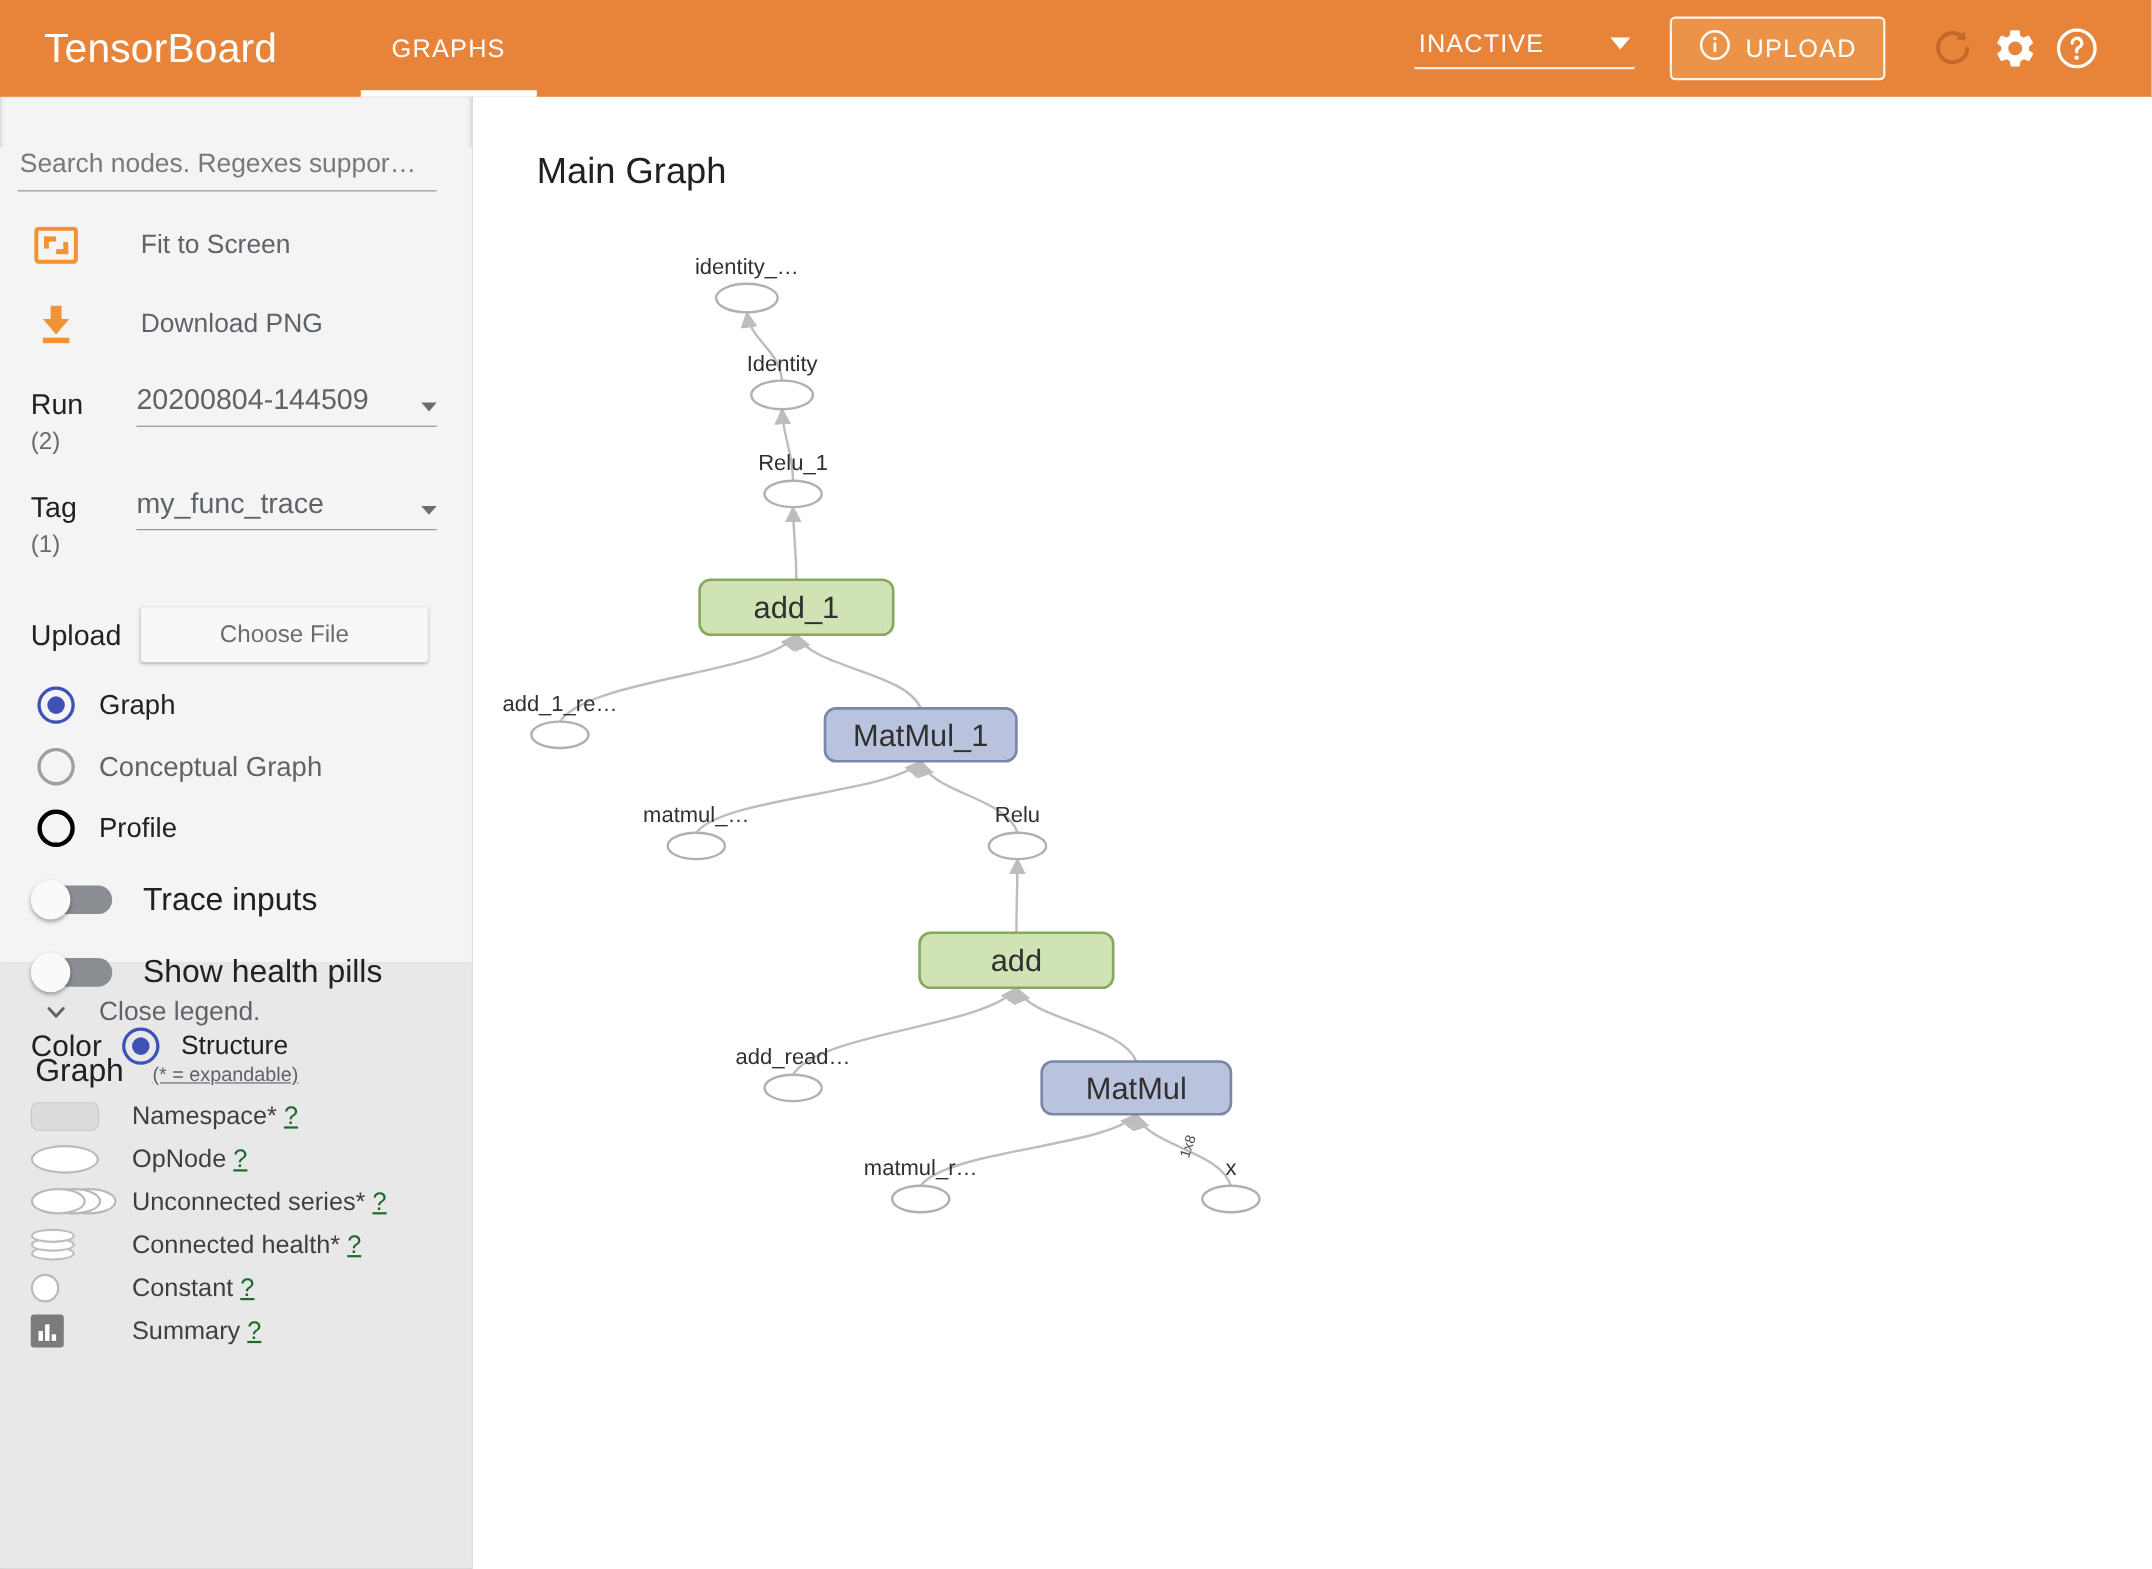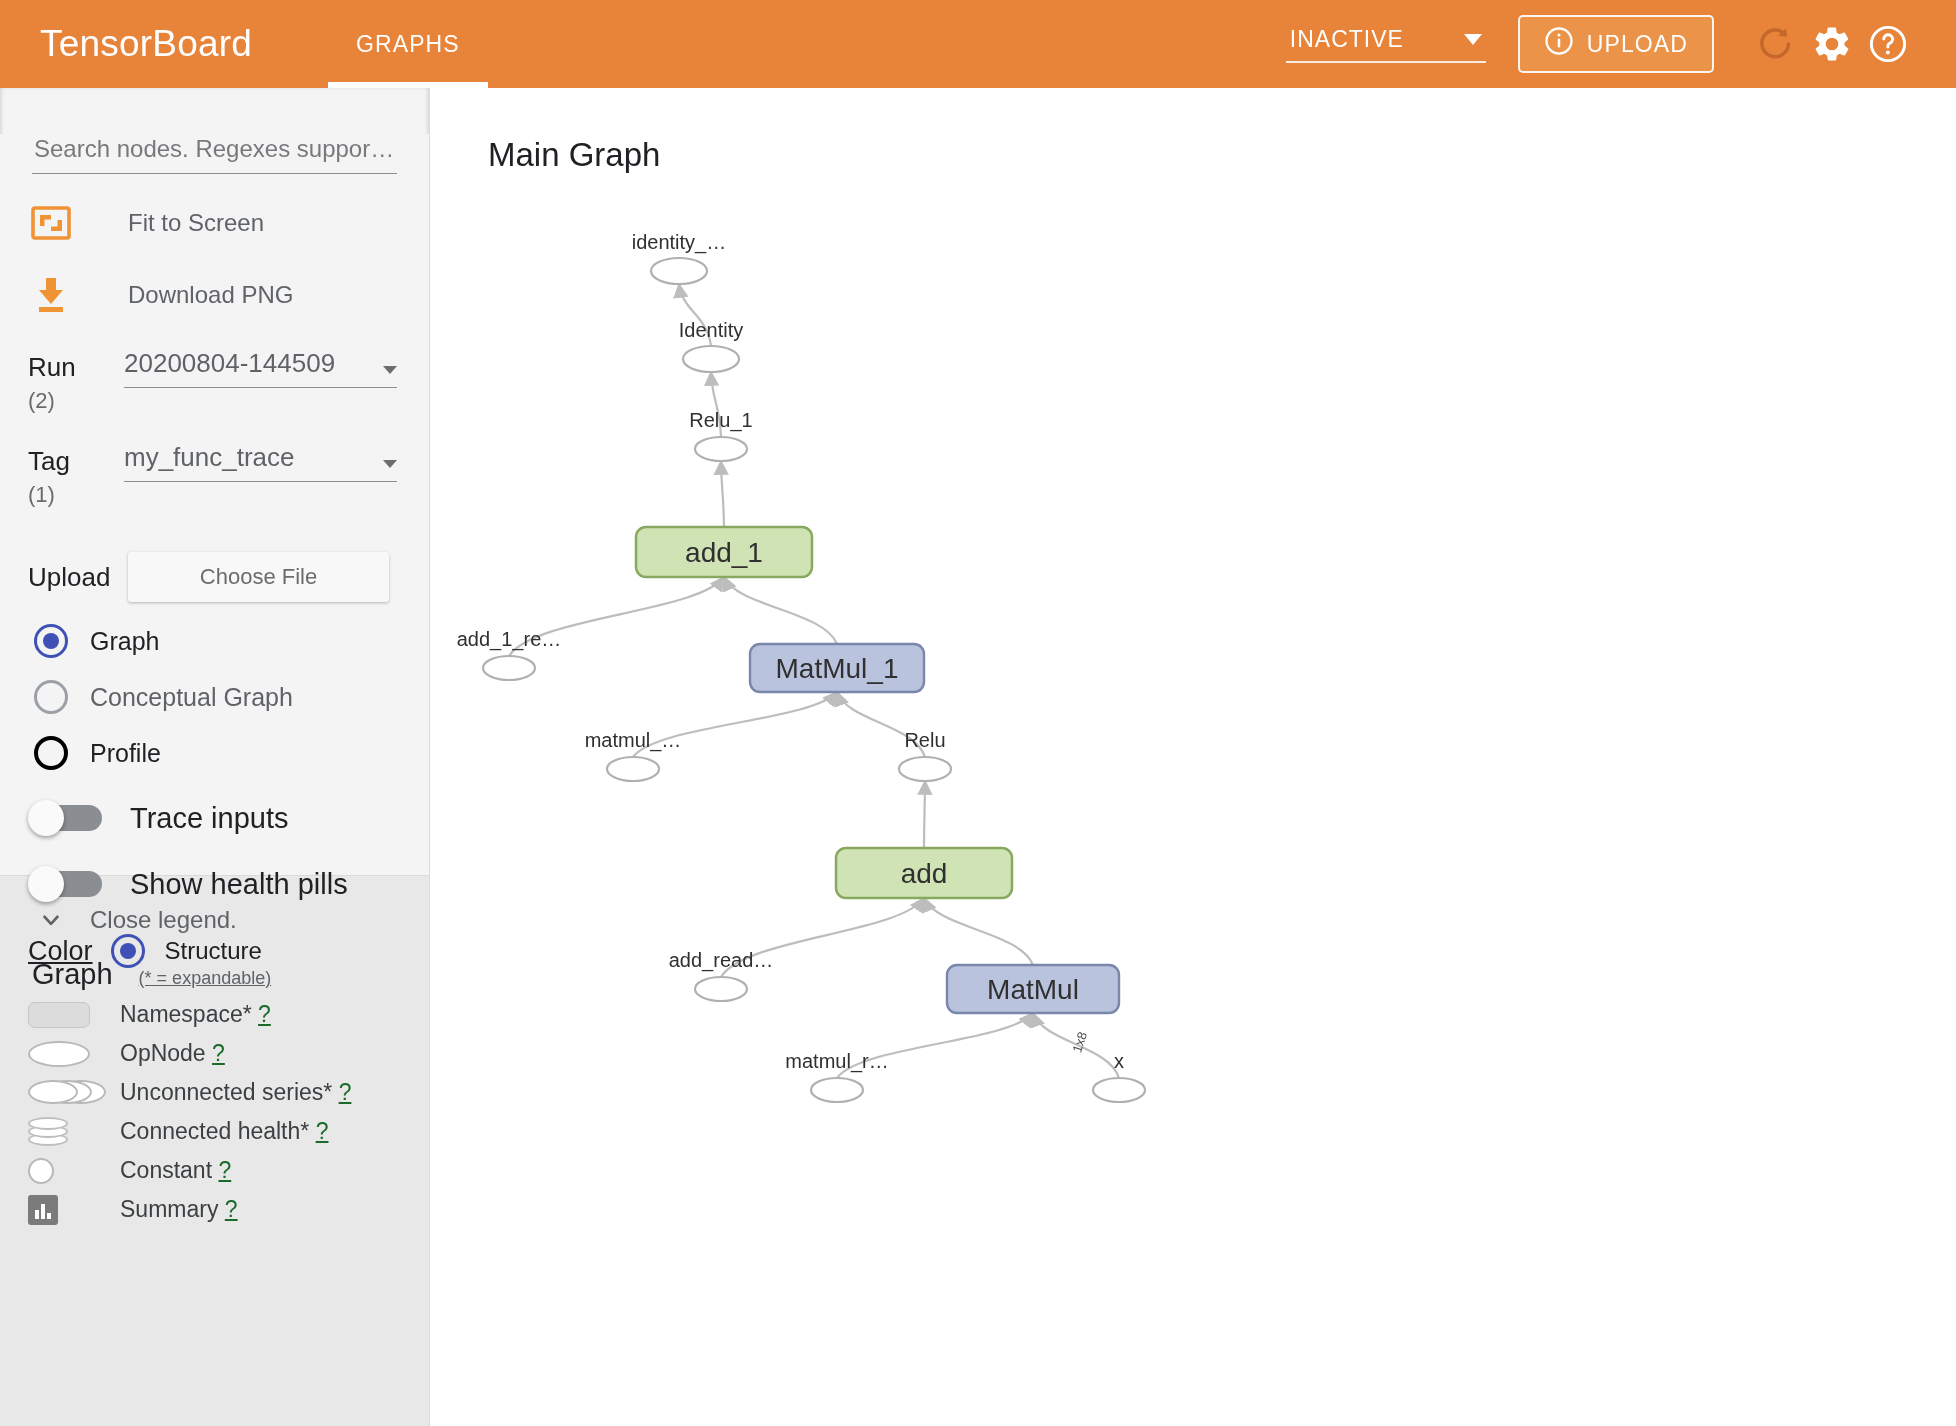--- a/index.html
+++ b/index.html
@@ -97,21 +97,21 @@
     overflow: hidden;
   }
   #sidebar-top {
     position: relative;
     padding: 0;
     height: 742px;
     background: #f4f4f4;
     border-bottom: 1px solid #dadada;
   }
   #search-wrap {
-    margin: 46px 32px 0 32px;
+    margin: 46px 32px 0 16px;
     border-bottom: 1.5px solid #8d8d8d;
     padding-bottom: 9px;
   }
   #search-input {
     width: 100%;
     border: none; outline: none; background: transparent;
     font-family: "Liberation Sans", sans-serif;
     font-size: 24px;
     color: #5f6368;
   }
@@ -224,21 +224,21 @@
     width: 36px; height: 36px; border-radius: 50%;
     background: #fafafa;
     box-shadow: 0 2px 4px rgba(0,0,0,0.36);
   }
   .toggle-label { margin-left: 28px; font-size: 29px; color: #202124; }
 
   #color-row {
     display: flex; align-items: center;
     margin: 32px 0 0 28px;
   }
-  #color-key { font-size: 27px; color: #202124; margin-right: 18px; text-decoration: underline; }
+  #color-key { font-size: 27px; color: #202124; margin-right: 18px; }
   #color-structure-label { margin-left: 20px; font-size: 24px; color: #202124; }
 
   
   #legend {
     background: #e8e8e8;
     height: 596px;
     padding-top: 30px;
   }
   #close-legend {
     display: flex; align-items: center;

